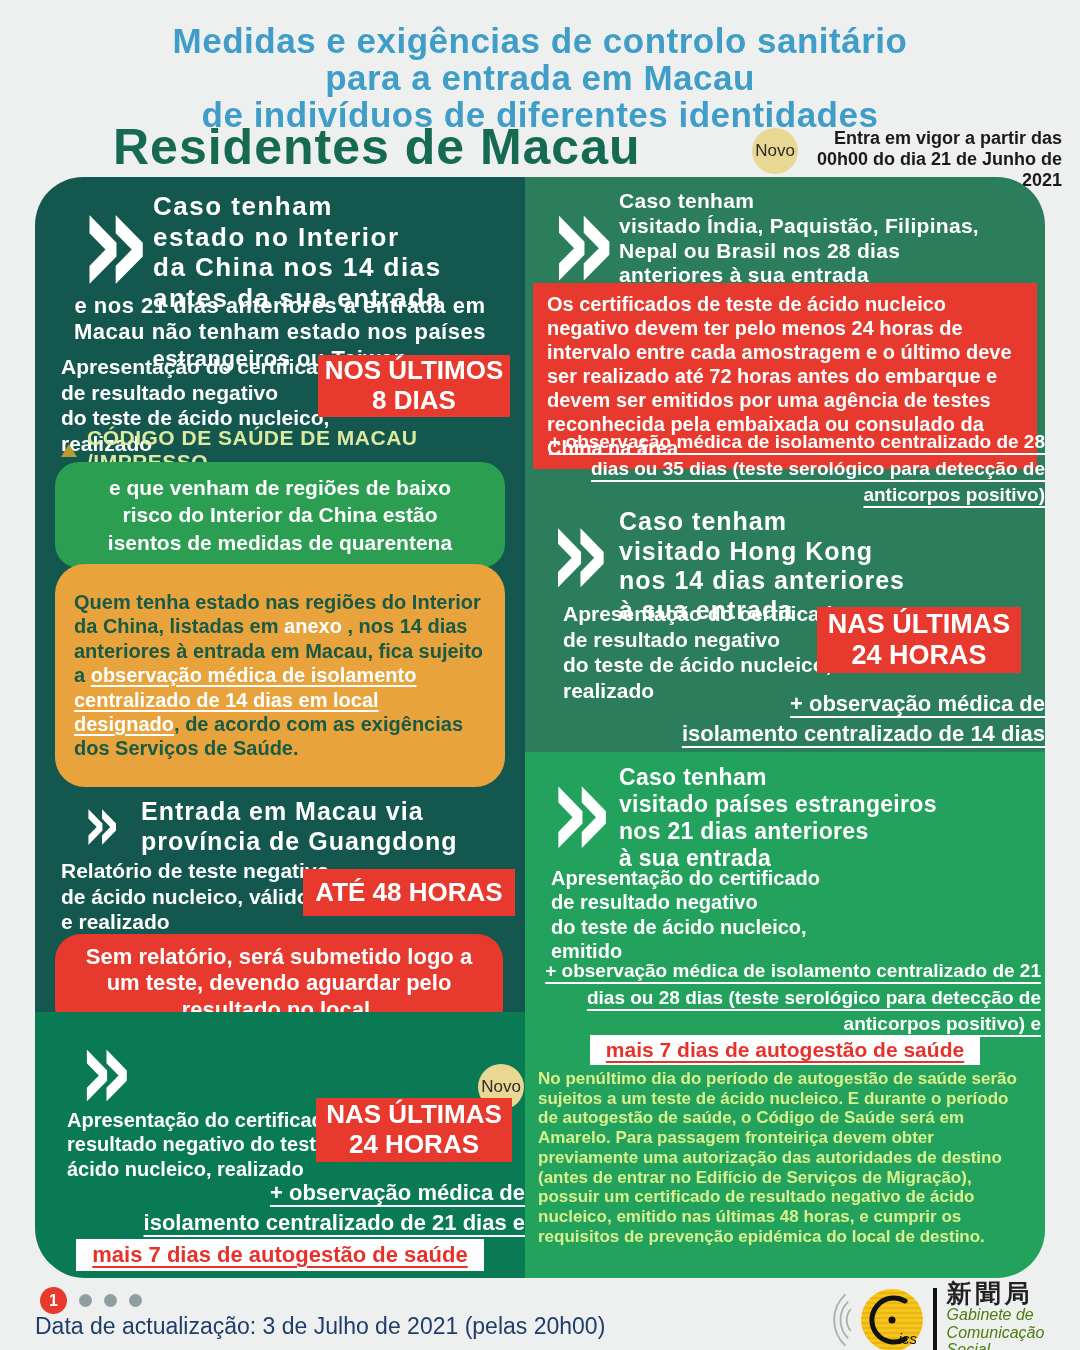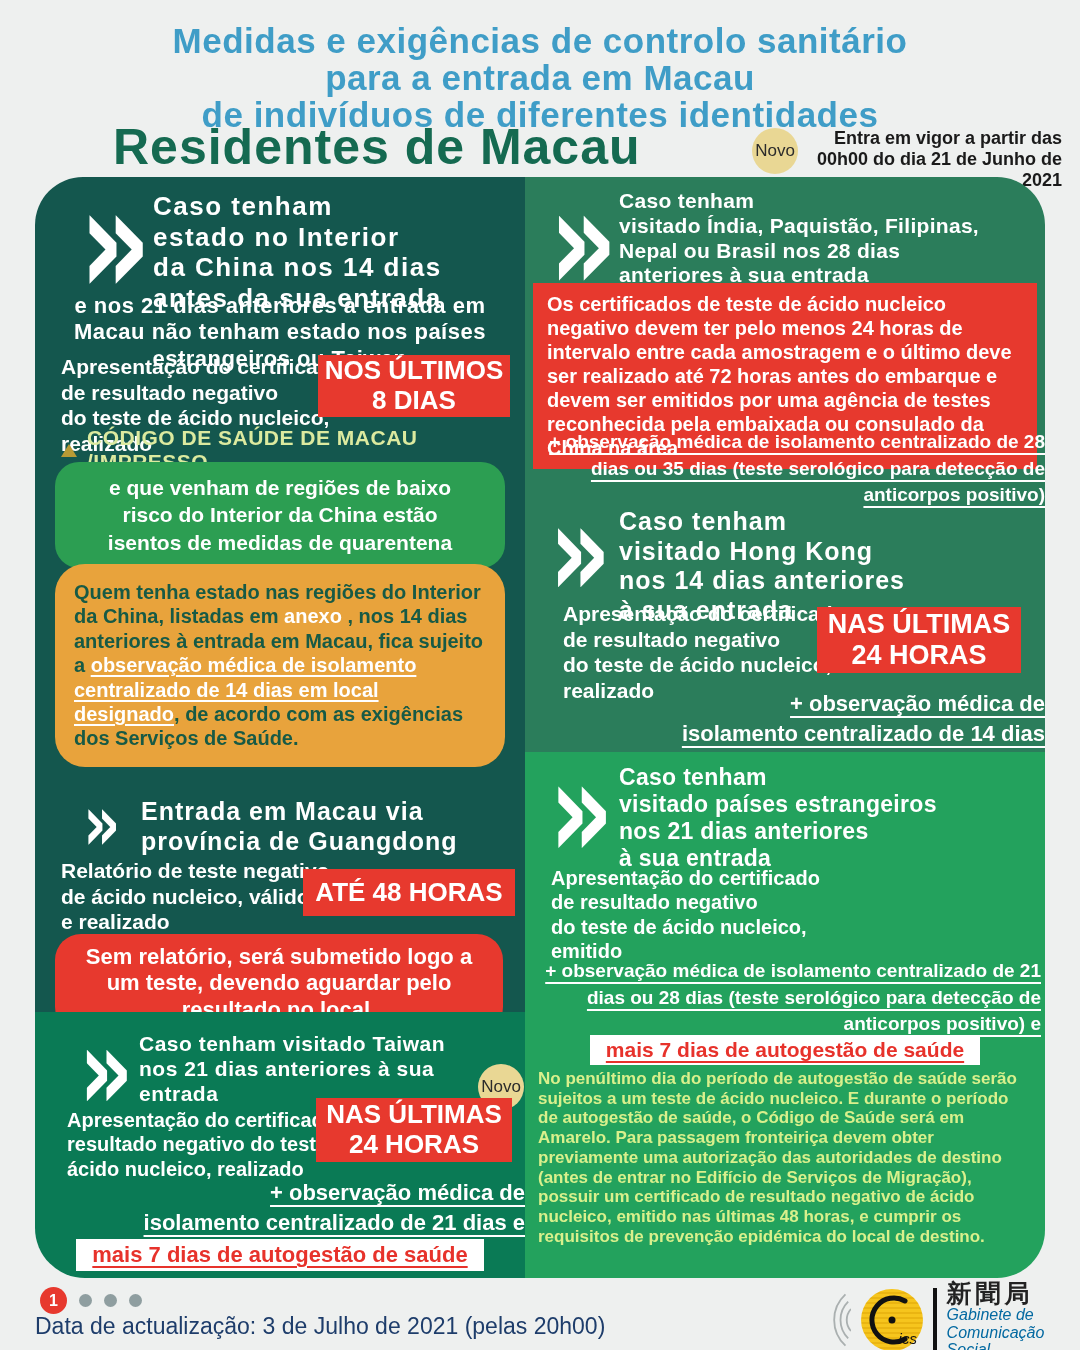--- a/index.html
+++ b/index.html
@@ -64,21 +64,21 @@
   .lt-badge{left:283px;top:178px;width:192px;height:62px;font-size:26px;}
   .lt-code{left:26px;top:249px;display:flex;align-items:center;gap:10px;}
   .tri-icon{width:0;height:0;border-left:8px solid transparent;border-right:8px solid transparent;border-bottom:13px solid #b99b35;}
   .lt-code-text{color:#dcea9f;font-weight:bold;font-size:21px;letter-spacing:0.5px;}
   .green-box{
     left:20px;top:285px;width:410px;background:#2c9e52;border-radius:24px;
     padding:12px 20px;color:#fff;font-weight:bold;font-size:21px;line-height:1.3;text-align:center;
   }
   .orange-box{
     left:20px;top:387px;width:412px;background:#e8a33c;border-radius:30px;
-    padding:16px 19px;color:#175a45;font-weight:bold;font-size:20px;line-height:1.22;
+    padding:26px 19px;color:#175a45;font-weight:bold;font-size:20px;line-height:1.22;
   }
   .orange-box .hl{color:#fff;}
   .orange-box .hl-u{color:#fff;text-decoration:underline;text-underline-offset:3px;}
   .gd-chev{left:48px;top:618px;font-size:58px;}
   .gd-heading{left:106px;top:620px;font-size:25px;letter-spacing:1px;}
   .gd-report{left:26px;top:681px;color:#fff;font-size:21px;font-weight:bold;line-height:1.22;}
   .gd-badge{left:268px;top:692px;width:212px;height:47px;font-size:26px;}
   .red-box{
     left:20px;top:757px;width:412px;background:#e7392e;border-radius:26px;
     padding:10px 18px;color:#fff;font-weight:bold;font-size:22px;line-height:1.2;text-align:center;
@@ -131,21 +131,21 @@
   .gcs-circle{
     width:62px;height:62px;border-radius:50%;
     background:repeating-linear-gradient(#f6c51d 0 3px,#eab512 3px 5px);
     position:relative;flex:0 0 auto;
   }
   .gcs-g{position:absolute;left:4px;top:4px;width:54px;height:54px;}
   .gcs-ics{position:absolute;right:6px;bottom:4px;color:#111;font-weight:normal;font-size:15px;font-style:italic;}
   .gcs-divider{width:4px;height:64px;background:#111;}
   .gcs-text{line-height:1.05;}
   .gcs-cjk{color:#222;font-size:25px;font-weight:bold;letter-spacing:4px;}
-  .gcs-pt{color:#0369a1;font-size:16px;font-style:italic;line-height:1.1;}
+  .gcs-pt{color:#4d7c0f;font-size:16px;font-style:italic;line-height:1.1;}
 </style>
 </head>
 <body>
 
 <div class="abs poster-title pre">Medidas e exigências de controlo sanitário
 para a entrada em Macau
 de indivíduos de diferentes identidades</div>
 <div class="abs poster-subtitle">Residentes de Macau</div>
 <div class="abs effective-wrap">
   <div class="novo-circle">Novo</div>
@@ -184,23 +184,20 @@
 província de Guangdong</div>
   <div class="abs gd-report pre">Relatório de teste negativo
 de ácido nucleico, válido
 e realizado</div>
   <div class="abs badge gd-badge">ATÉ 48 HORAS</div>
   <div class="abs red-box">Sem relatório, será  submetido logo a um teste, devendo aguardar pelo resultado no local.</div>
 </div>
 
 <div class="panel panel-left-bottom">
   <div class="abs chev lb-chev">»</div>
-  <div class="abs hdg lb-heading pre">Caso tenham visitado Taiwan
-nos 21 dias anteriores à sua
-entrada</div>
   <div class="abs lb-novo">Novo</div>
   <div class="abs lb-cert pre">Apresentação do certificado de
 resultado negativo do teste de
 ácido nucleico, realizado</div>
   <div class="abs badge lb-badge pre">NAS ÚLTIMAS
 24 HORAS</div>
   <div class="abs note-underline lb-note pre">+ observação médica de
 isolamento centralizado de 21 dias e</div>
   <div class="abs lb-whitebox-wrap">
     <span class="white-red-box lb-whitebox">mais 7 dias de autogestão de saúde</span>

